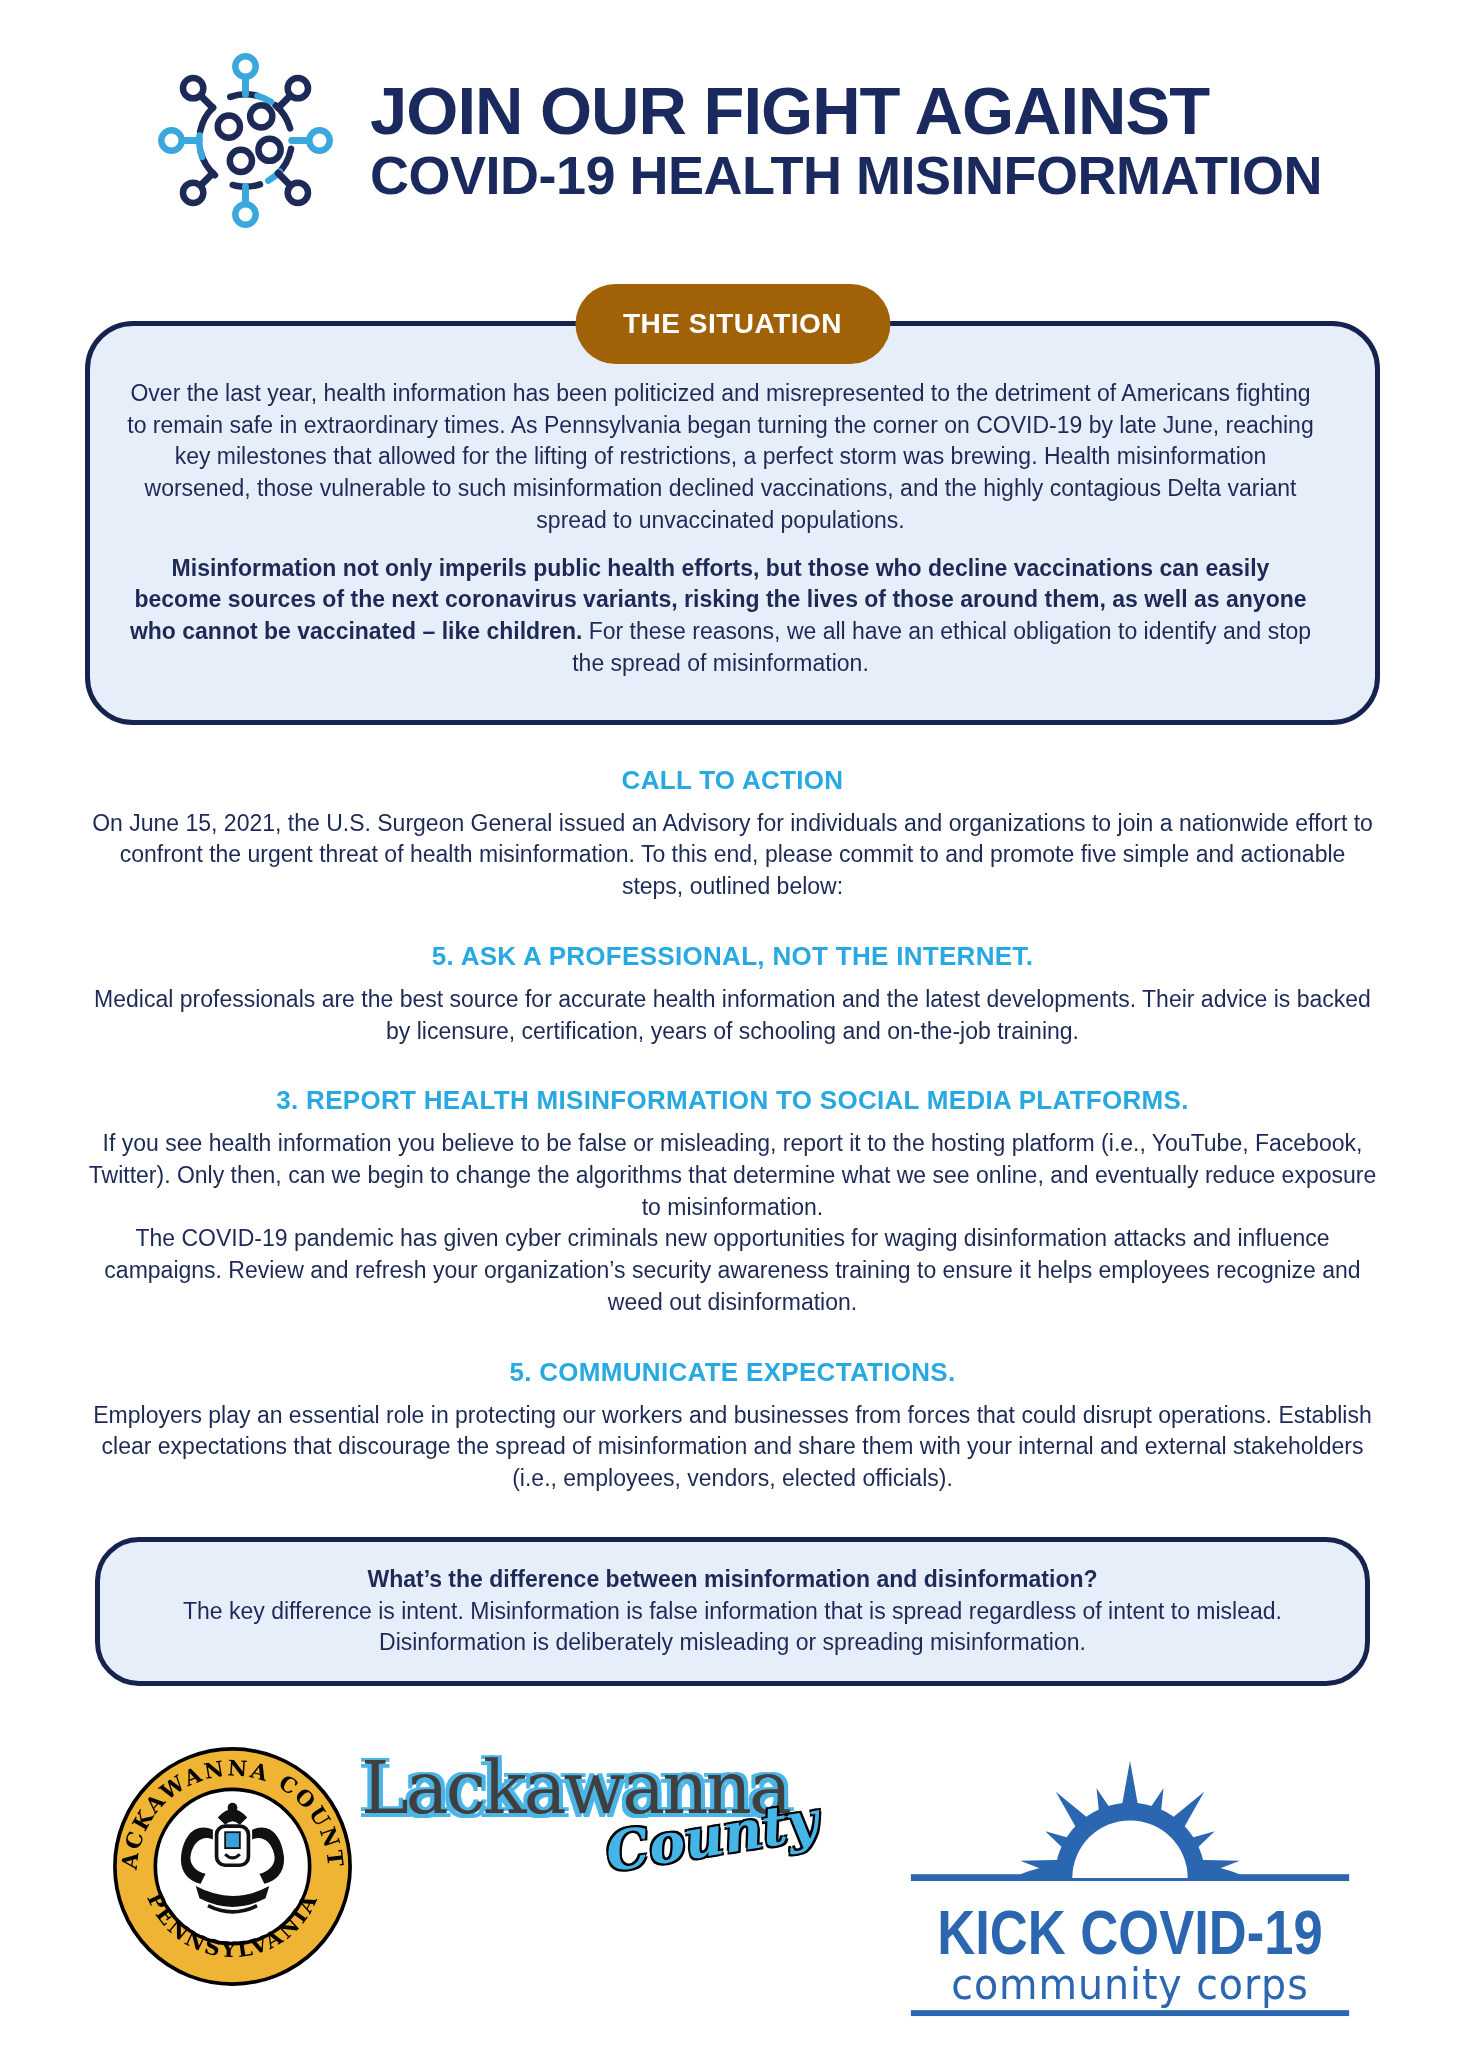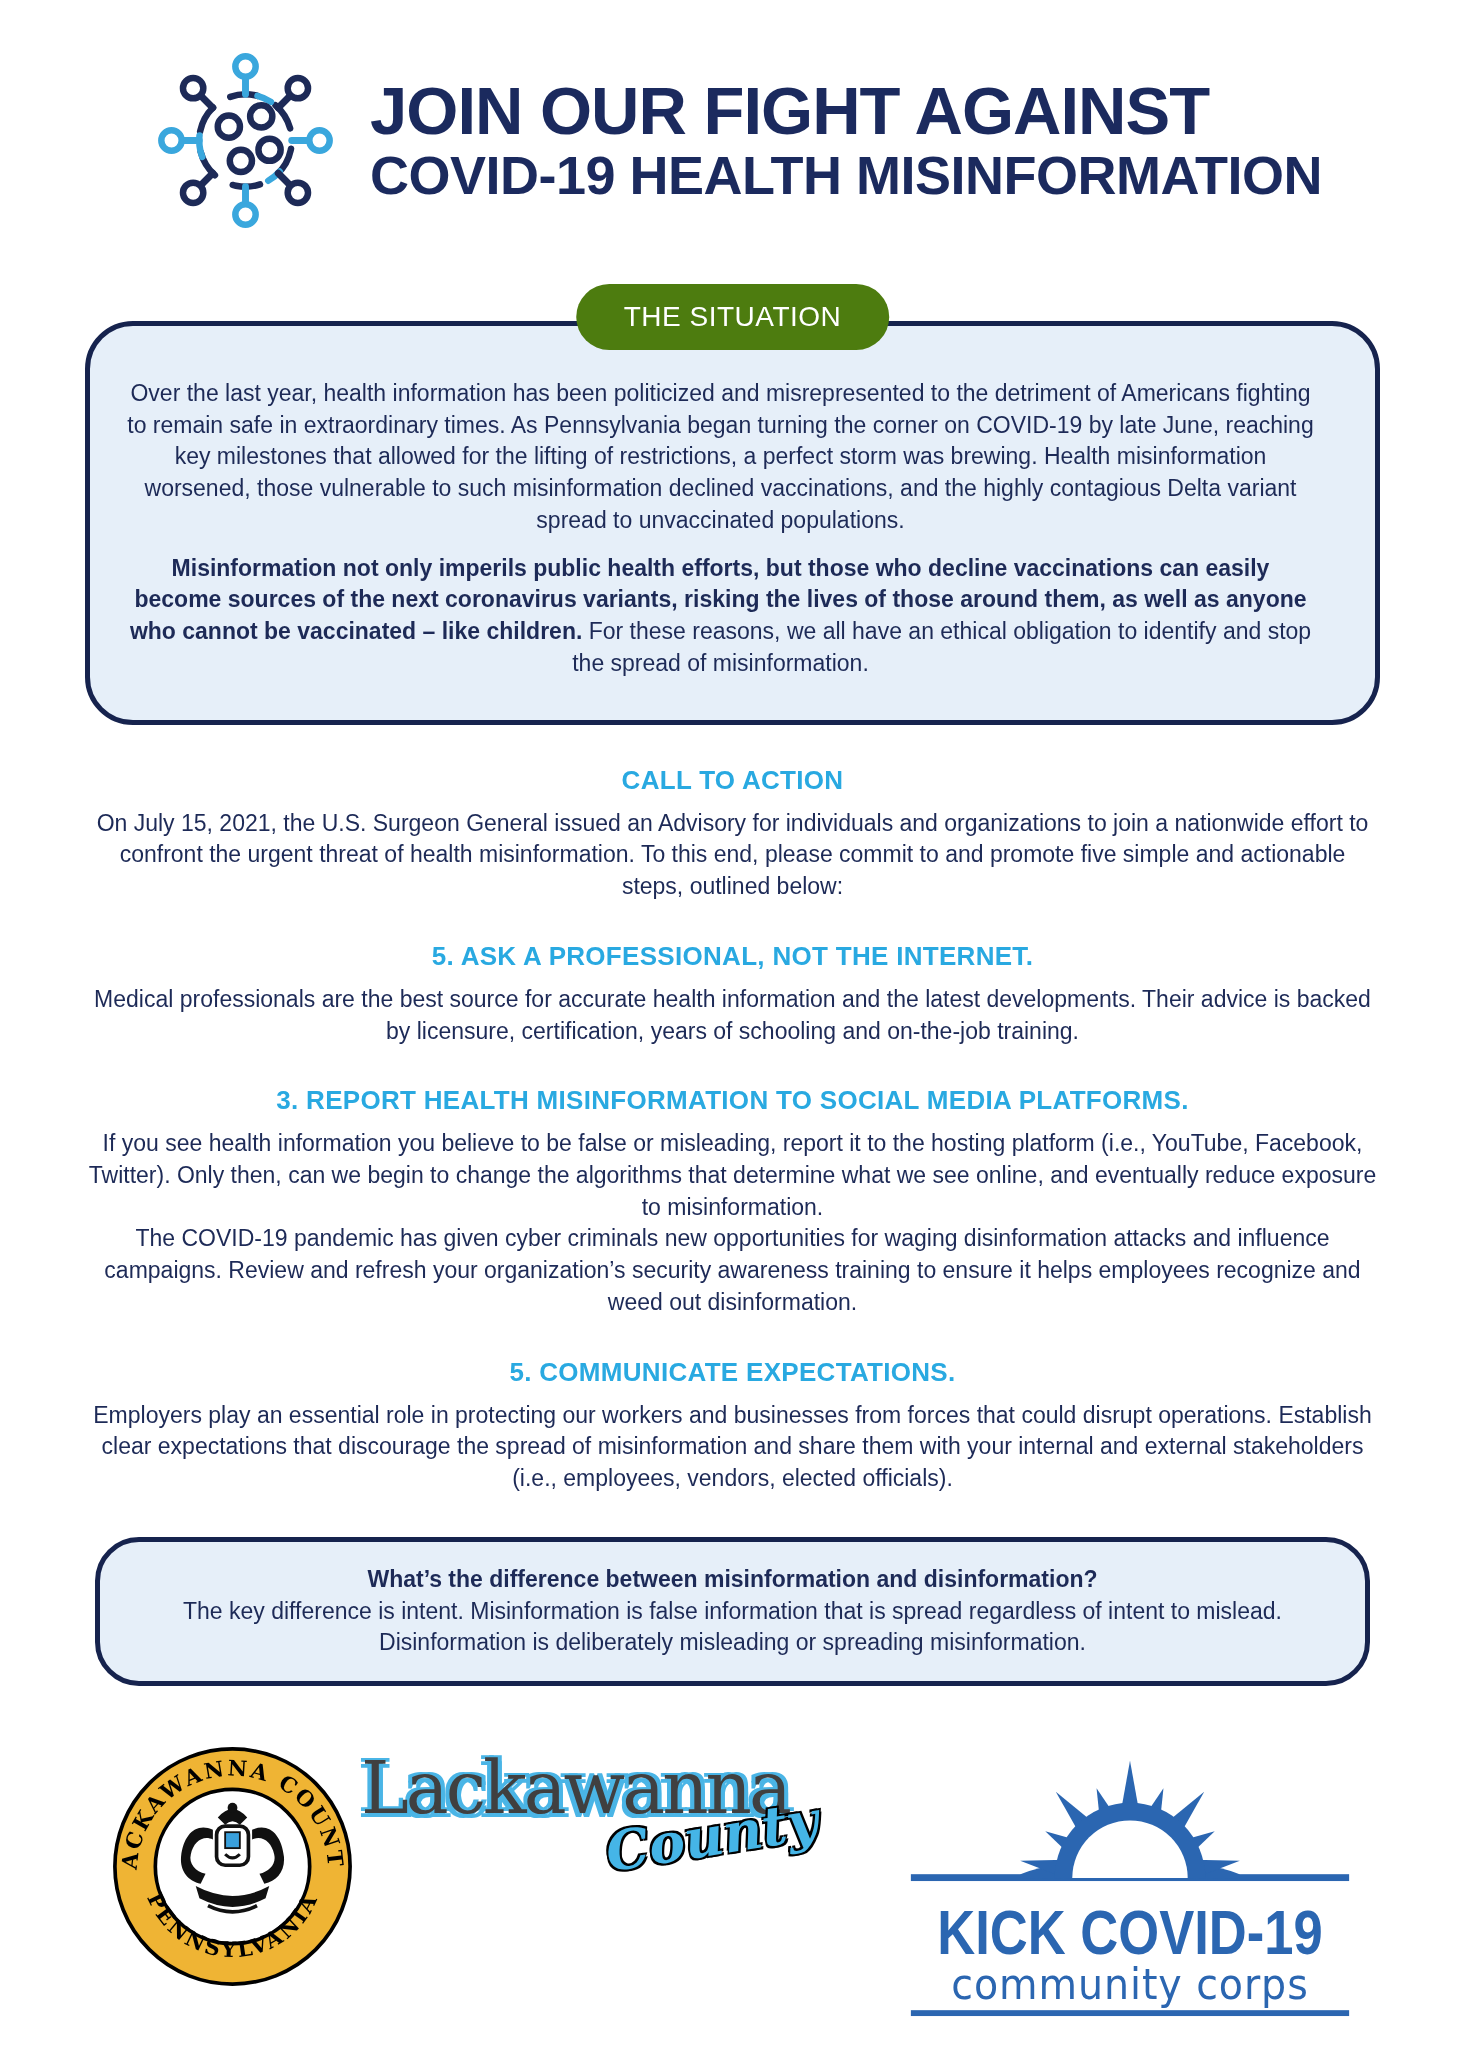--- a/index.html
+++ b/index.html
@@ -15,22 +15,22 @@
   .header { display:flex; align-items:center; justify-content:center; gap:22px; padding-top:48px; }
   .virus-wrap { width:205px; height:185px; flex:0 0 auto; }
   .title-block { text-align:left; }
   .title-line1 { font-size:67px; font-weight:bold; letter-spacing:-1px; color:#1b2a5e; line-height:1.05; }
   .title-line2 { font-size:54px; font-weight:bold; letter-spacing:-0.5px; color:#1b2a5e; line-height:1.1; }
 
   
   .situation { position:relative; margin:88px 85px 0 85px; }
   .situation-badge {
     position:absolute; top:-37px; left:50%; transform:translateX(-50%);
-    background:#4d7c0f; color:#ffffff; font-weight:normal; font-size:28px;
-    padding:17px 48px; border-radius:44px; letter-spacing:0.5px; white-space:nowrap; z-index:2;
+    background:#a16207; color:#ffffff; font-weight:bold; font-size:28px;
+    padding:24px 48px; border-radius:44px; letter-spacing:0.5px; white-space:nowrap; z-index:2;
   }
   .situation-box {
     border:5px solid #16234e; border-radius:48px; background:#e6eff9;
     padding:52px 60px 40px 36px; text-align:center;
   }
   .situation-box p { font-size:23px; line-height:1.38; }
   .situation-box p + p { margin-top:16px; }
   .bold { font-weight:bold; }
 
   
@@ -120,21 +120,21 @@
   <div class="situation">
     <div class="situation-badge">THE SITUATION</div>
     <div class="situation-box">
       <p>Over the last year, health information has been politicized and misrepresented to the detriment of Americans fighting to remain safe in extraordinary times. As Pennsylvania began turning the corner on COVID-19 by late June, reaching key milestones that allowed for the lifting of restrictions, a perfect storm was brewing. Health misinformation worsened, those vulnerable to such misinformation declined vaccinations, and the highly contagious Delta variant spread to unvaccinated populations.</p>
       <p><span class="bold">Misinformation not only imperils public health efforts, but those who decline vaccinations can easily become sources of the next coronavirus variants, risking the lives of those around them, as well as anyone who cannot be vaccinated – like children.</span><span> For these reasons, we all have an ethical obligation to identify and stop the spread of misinformation.</span></p>
     </div>
   </div>
 
   <div class="section cta">
     <div class="cyan-heading">CALL TO ACTION</div>
-    <p class="body-text">On July 15, 2021, the U.S. Surgeon General issued an Advisory for individuals and organizations to join a nationwide effort to confront the urgent threat of health misinformation. To this end, please commit to and promote five simple and actionable steps, outlined below:</p>
+    <p class="body-text">On June 15, 2021, the U.S. Surgeon General issued an Advisory for individuals and organizations to join a nationwide effort to confront the urgent threat of health misinformation. To this end, please commit to and promote five simple and actionable steps, outlined below:</p>
   </div>
 
   <div class="section">
     <div class="cyan-heading">5. ASK A PROFESSIONAL, NOT THE INTERNET.</div>
     <p class="body-text">Medical professionals are the best source for accurate health information and the latest developments. Their advice is backed by licensure, certification, years of schooling and on-the-job training.</p>
   </div>
   <div class="section">
     <div class="cyan-heading">3. REPORT HEALTH MISINFORMATION TO SOCIAL MEDIA PLATFORMS.</div>
     <p class="body-text">If you see health information you believe to be false or misleading, report it to the hosting platform (i.e., YouTube, Facebook, Twitter). Only then, can we begin to change the algorithms that determine what we see online, and eventually reduce exposure to misinformation.</p>
   </div>

